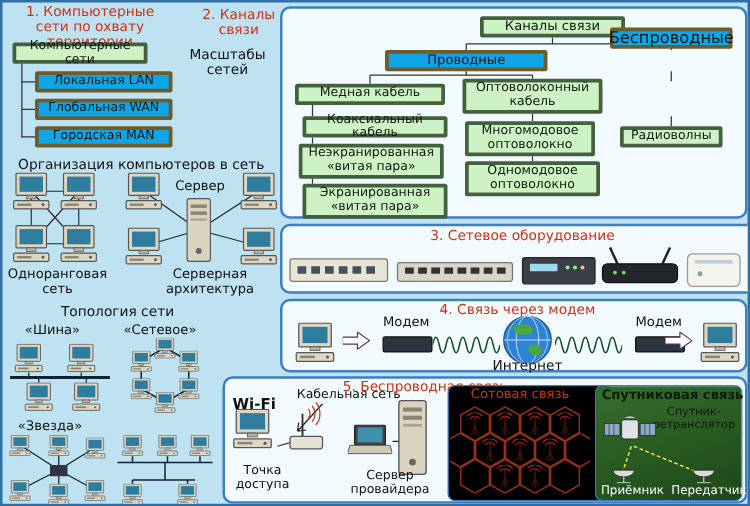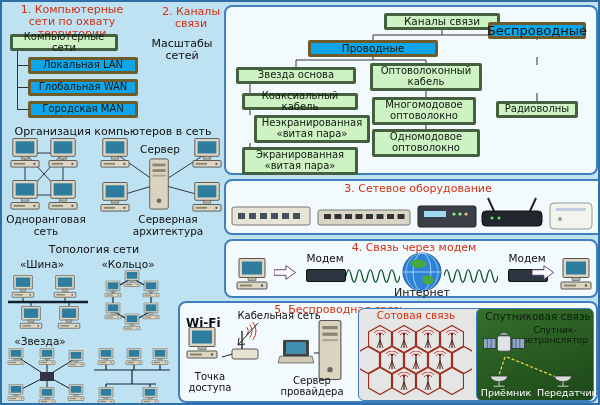--- a/index.html
+++ b/index.html
@@ -100,26 +100,26 @@
 
   <div class="rtitle" style="left:157px;top:4px;width:64px">2. Каналы связи</div>
 
   <div class="panel" style="left:222px;top:3px;width:374px;height:170px">
     <svg class="abs" style="left:0;top:0" width="374" height="170" viewBox="0 0 374 170">
       <path d="M216,23 V28 M147,28 H311 M147,28 V33 M311,28 V33 M147,50 V53 M70,53 H200 M70,53 V60 M200,53 V56 M24,77 V86 M24,103 V108 M24,136 V140 M200,84 V90 M200,118 V122 M311,50 V58 M311,86 V94" stroke="#333" stroke-width="1" fill="none"></path>
     </svg>
     <div class="nbox green" style="left:158px;top:6px;width:116px;height:17px;font-size:10.5px">Каналы связи</div>
     <div class="nbox yellow" style="left:82px;top:33px;width:130px;height:17px;font-size:10.5px">Проводные</div>
     <div class="nbox yellow" style="left:262px;top:15px;width:98px;height:17px;font-size:13px">Беспроводные</div>
-    <div class="nbox green" style="left:10px;top:60px;width:120px;height:17px">Звезда основа</div>
+    <div class="nbox green" style="left:10px;top:60px;width:120px;height:17px">Медная кабель</div>
     <div class="nbox green" style="left:144px;top:56px;width:112px;height:28px">Оптоволоконный кабель</div>
     <div class="nbox green" style="left:16px;top:86px;width:116px;height:17px">Коаксиальный кабель</div>
     <div class="nbox green" style="left:146px;top:90px;width:104px;height:28px">Многомодовое оптоволокно</div>
     <div class="nbox green" style="left:270px;top:94px;width:82px;height:17px">Радиоволны</div>
-    <div class="nbox green" style="left:28px;top:108px;width:116px;height:28px">Неэкранированная «витая пара»</div>
+    <div class="nbox green" style="left:13px;top:108px;width:116px;height:28px">Неэкранированная «витая пара»</div>
     <div class="nbox green" style="left:146px;top:122px;width:108px;height:28px">Одномодовое оптоволокно</div>
     <div class="nbox green" style="left:16px;top:140px;width:116px;height:28px">Экранированная «витая пара»</div>
   </div>
 
   <div class="lbl" style="left:4px;top:124px;width:214px;font-size:11px">Организация компьютеров в сеть</div>
   <svg class="abs" style="left:0;top:132px" width="222" height="84" viewBox="0 0 222 84">
     <path d="M23,19 H61 M61,19 V61 M61,61 H23 M23,61 V19 M23,19 L61,61 M61,19 L23,61" stroke="#223" stroke-width="0.9" fill="none"></path>
     <path d="M157,50 L113,19 M157,50 L205,19 M157,50 L113,63 M157,50 L205,63" stroke="#223" stroke-width="0.9" fill="none"></path>
     <use href="#sym-pc" x="6" y="4" width="34" height="30"></use>
     <use href="#sym-pc" x="44" y="4" width="34" height="30"></use>
@@ -130,21 +130,21 @@
     <use href="#sym-pc" x="96" y="48" width="34" height="30"></use>
     <use href="#sym-pc" x="188" y="48" width="34" height="30"></use>
     <use href="#sym-tower" x="146" y="24" width="22" height="52"></use>
   </svg>
   <div class="lbl" style="left:130px;top:142px;width:56px">Сервер</div>
   <div class="lbl" style="left:0;top:212px;width:88px">Одноранговая сеть</div>
   <div class="lbl" style="left:112px;top:212px;width:108px">Серверная архитектура</div>
 
   <div class="lbl" style="left:24px;top:242px;width:136px;font-size:11px">Топология сети</div>
   <div class="lbl" style="left:8px;top:257px;width:64px">«Шина»</div>
-  <div class="lbl" style="left:86px;top:257px;width:80px">«Кольцо»</div>
+  <div class="lbl" style="left:86px;top:257px;width:80px">«Сетевое»</div>
 
   <svg class="abs" style="left:4px;top:270px" width="84" height="60" viewBox="0 0 84 60">
     <path d="M2,30 H82" stroke="#123" stroke-width="2.5"></path>
     <path d="M17,26 V30 M59,26 V30 M25,34 V30 M63,34 V30" stroke="#123" stroke-width="1"></path>
     <use href="#sym-pc" x="4" y="3" width="26" height="23"></use>
     <use href="#sym-pc" x="46" y="3" width="26" height="23"></use>
     <use href="#sym-pc" x="12" y="34" width="26" height="23"></use>
     <use href="#sym-pc" x="50" y="34" width="26" height="23"></use>
   </svg>
 
@@ -278,21 +278,21 @@
     <svg class="abs" style="left:98px;top:36px" width="36" height="26" viewBox="0 0 38 26">
         <use href="#sym-laptop" width="38" height="26"></use>
       </svg>
     <svg class="abs" style="left:138px;top:16px" width="24" height="62" viewBox="0 0 22 56">
         <use href="#sym-tower" width="22" height="56"></use>
       </svg>
 
     <div class="lbl" style="left:0;top:68px;width:60px;font-size:10px">Точка доступа</div>
     <div class="lbl" style="left:98px;top:72px;width:68px;font-size:10px">Сервер провайдера</div>
 
-    <div class="subpanel" style="left:178px;top:5px;width:132px;height:93px;background:#e5e5e5">
+    <div class="subpanel" style="left:178px;top:5px;width:132px;height:93px;background:#000000">
       <div class="rtitle" style="left:2px;top:1px;width:110px;font-size:10.5px">Сотовая связь</div>
       <svg class="abs" style="left:1px;top:14px" width="112" height="77" viewBox="0 0 112 77">
         <use href="#sym-hex" x="8" y="2" width="24" height="28"></use>
           <use href="#sym-hex" x="32" y="2" width="24" height="28"></use>
         <use href="#sym-hex" x="56" y="2" width="24" height="28"></use>
           <use href="#sym-hex" x="80" y="2" width="24" height="28"></use>
         <use href="#sym-hex" x="-4" y="23" width="24" height="28"></use>
           <use href="#sym-hex" x="20" y="23" width="24" height="28"></use>
         <use href="#sym-hex" x="44" y="23" width="24" height="28"></use>
           <use href="#sym-hex" x="68" y="23" width="24" height="28"></use>
@@ -307,21 +307,21 @@
         <use href="#sym-mast" x="84" y="7" width="16" height="20"></use>
         <use href="#sym-mast" x="24" y="28" width="16" height="20"></use>
         <use href="#sym-mast" x="48" y="28" width="16" height="20"></use>
         <use href="#sym-mast" x="72" y="28" width="16" height="20"></use>
         <use href="#sym-mast" x="36" y="49" width="16" height="20"></use>
         <use href="#sym-mast" x="60" y="49" width="16" height="20"></use>
       </svg>
     </div>
 
     <div class="subpanel" style="left:296px;top:5px;width:118px;height:93px;background:linear-gradient(160deg,#35702c,#1d4718)">
-      <div class="lbl" style="left:4px;top:2px;width:114px;font-size:10.5px;font-weight:normal;color:#0c1c0a">Спутниковая связь</div>
+      <div class="lbl" style="left:4px;top:2px;width:114px;font-size:10.5px;font-weight:bold;color:#0c1c0a">Спутниковая связь</div>
       <div class="lbl" style="left:40px;top:16px;width:76px;font-size:9px;color:#0c1c0a">Спутник-ретранслятор</div>
       <svg class="abs" style="left:2px;top:14px" width="114" height="64" viewBox="0 0 114 64">
         <use href="#sym-sat" x="4" y="8" width="42" height="25"></use>
         <path d="M26,34 L18,58 M28,34 L82,56" stroke="#efe14a" stroke-width="1.2" stroke-dasharray="3,2" fill="none"></path>
         <use href="#sym-dish" x="8" y="50" width="24" height="14"></use>
         <use href="#sym-dish" x="72" y="50" width="24" height="14"></use>
       </svg>
       <div class="lbl" style="left:2px;top:79px;width:54px;font-size:9.5px;color:#ffffff">Приёмник</div>
       <div class="lbl" style="left:60px;top:79px;width:56px;font-size:9.5px;color:#ffffff">Передатчик</div>
     </div>

